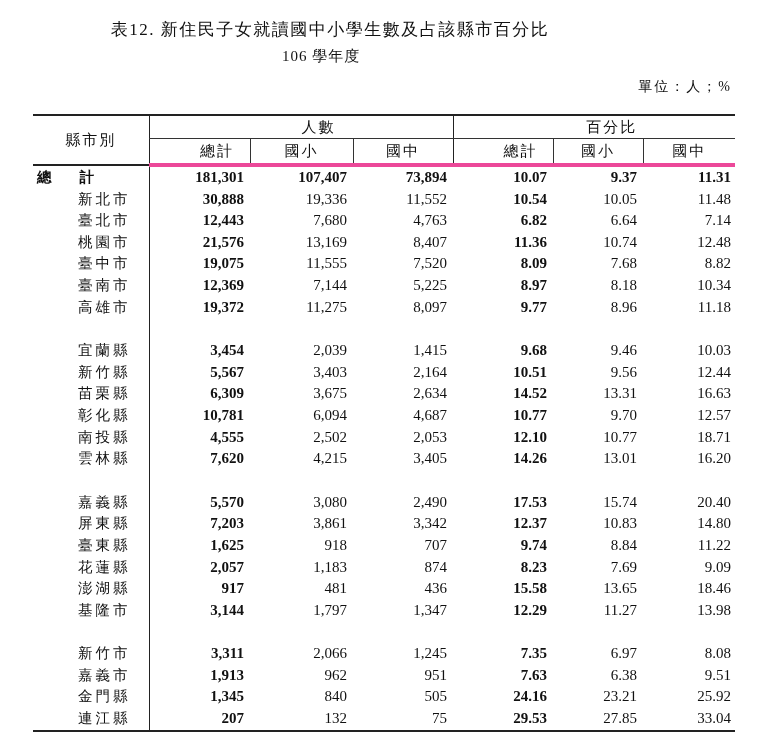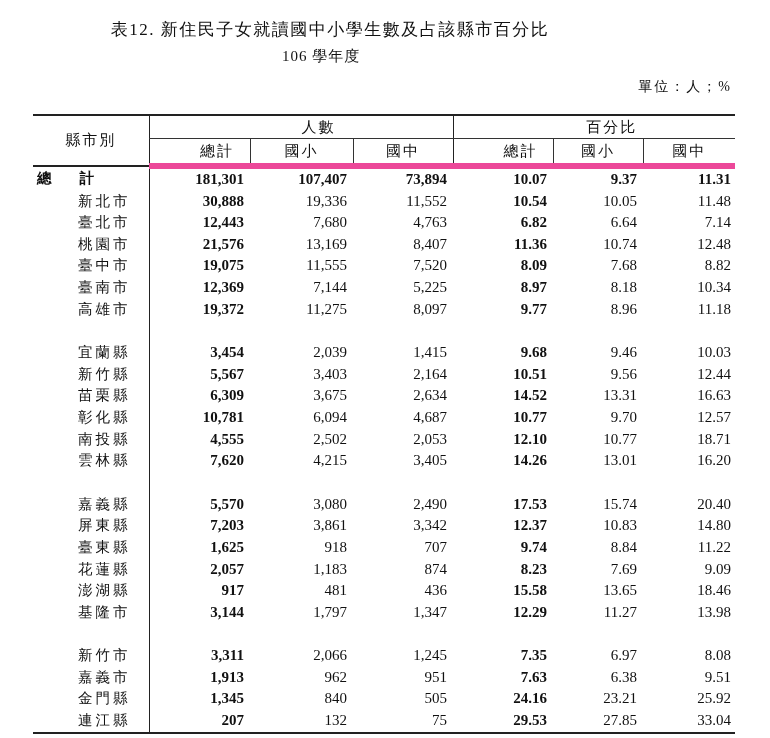--- a/index.html
+++ b/index.html
@@ -24,21 +24,21 @@
     font-size: 15px;
   }
   table.stats col.c-name { width: 116px; }
   table.stats col.c-n1 { width: 101px; }
   table.stats col.c-n2 { width: 103px; }
   table.stats col.c-n3 { width: 100px; }
   table.stats col.c-p1 { width: 100px; }
   table.stats col.c-p2 { width: 90px; }
   table.stats col.c-p3 { width: 92px; }
   thead tr.h1 th { border-top: 2px solid #222; height: 22px; }
-  thead tr.h2 th { border-bottom: 6px solid #ec4899; height: 24px; }
+  thead tr.h2 th { border-bottom: 4px solid #ec4899; height: 24px; }
   thead th {
     font-weight: normal; font-size: 15px; letter-spacing: 2px; text-align: center;
     padding: 0; vertical-align: middle;
   }
   th.grp { border-bottom: 1px solid #333; }
   th.left-sep, td.left-sep { border-left: 1.5px solid #222; padding-left: 35px; }
   th.sub-sep { border-left: 1px solid #333; }
   th.name-h { border-bottom: 2px solid #222; }
   tbody td {
     height: 21.6px; padding: 0 6px 0 0; text-align: right; white-space: nowrap;

